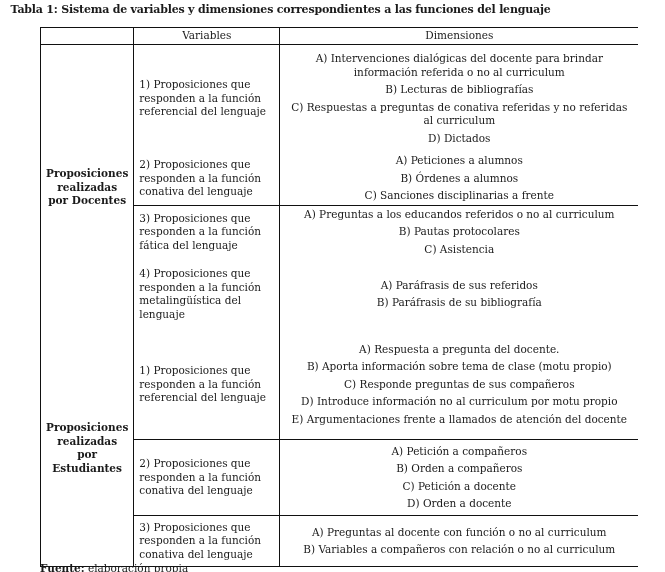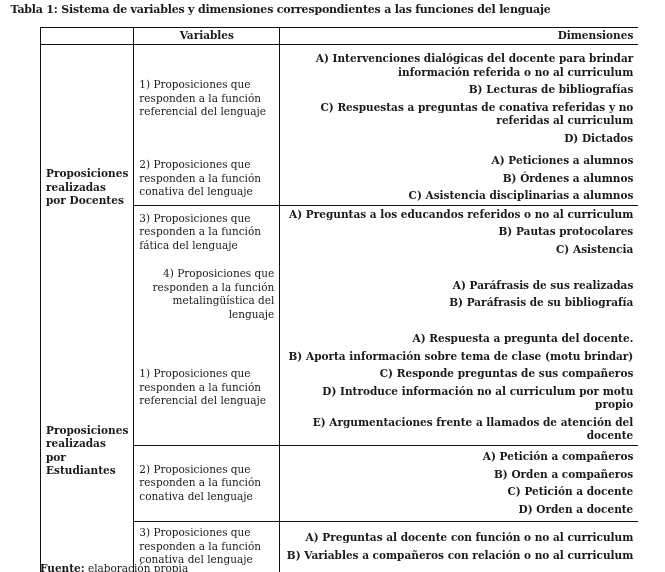--- a/index.html
+++ b/index.html
@@ -3,83 +3,83 @@
 <meta charset="utf-8">
 <style>
   html, body { margin: 0; padding: 0; background: #ffffff; }
   body { width: 665px; height: 572px; position: relative; overflow: hidden;
          font-family: "DejaVu Serif", serif; color: #1a1a1a; }
   .title { position: absolute; top: 3px; left: 0; width: 561px; text-align: center;
            font-size: 11px; font-weight: bold; letter-spacing: -0.2px; }
   .tbl { position: absolute; left: 40px; top: 27px; border-collapse: collapse;
          font-size: 10.5px; line-height: 13.5px; }
   .tbl td, .tbl th { padding: 0 5px; vertical-align: middle; }
-  .tbl th { font-weight: bold; font-size: 10.5px; height: 16px; border-top: 1.5px solid #111; border-bottom: 1.5px solid #111; }
-  .c1 { width: 78px; border-left: 1.5px solid #111; border-right: 1.5px solid #111; font-weight: bold; }
+  .tbl th { font-weight: normal; font-size: 10.5px; height: 16px; border-top: 1.5px solid #111; border-bottom: 1.5px solid #111; }
+  .c1 { width: 78px; border-left: 1.5px solid #111; border-right: 1.5px solid #111; text-align: center; font-weight: bold; }
   .c2 { width: 135px; border-right: 1.5px solid #111; text-align: left; }
-  .c3 { width: 348px; text-align: right; font-weight: bold; }
+  .c3 { width: 348px; text-align: center; }
   .row-sep td.c2, .row-sep td.c3 { border-top: 1.5px solid #111; }
   .dims div { padding: 2px 0 2px 0; }
   .bottom td { border-bottom: 1.5px solid #111; }
   .source { position: absolute; left: 40px; top: 562px; font-size: 10.5px; }
   .source b { font-weight: bold; }
 </style>
 </head>
 <body>
 
 <div class="title">Tabla 1: Sistema de variables y dimensiones correspondientes a las funciones del lenguaje</div>
 
 <table class="tbl">
   <thead>
     <tr>
       <th class="c1"></th>
       <th class="c2" style="text-align:center">Variables</th>
-      <th class="c3" style="text-align:right">Dimensiones</th>
+      <th class="c3" style="text-align:center">Dimensiones</th>
     </tr>
   </thead>
   <tbody id="tbody">
       <tr>
         <td class="c1" rowspan="4">Proposiciones realizadas por Docentes</td>
         <td class="c2" style="height: 107px;">1) Proposiciones que responden a la función referencial del lenguaje</td>
         <td class="c3 dims">
           <div>A) Intervenciones dialógicas del docente para brindar información referida o no al curriculum</div>
           <div>B) Lecturas de bibliografías</div>
           <div>C) Respuestas a preguntas de conativa referidas y no referidas al curriculum</div>
           <div>D) Dictados</div>
         </td>
       </tr>
       <tr>
         <td class="c2" style="height: 48px;">2) Proposiciones que responden a la función conativa del lenguaje</td>
         <td class="c3 dims">
           <div>A) Peticiones a alumnos</div>
           <div>B) Órdenes a alumnos</div>
-          <div>C) Asistencia disciplinarias a alumnos</div>
+          <div>C) Sanciones disciplinarias a frente</div>
         </td>
       </tr>
       <tr class="row-sep">
         <td class="c2" style="height: 49px; margin-left: 24px;">3) Proposiciones que responden a la función fática del lenguaje</td>
         <td class="c3 dims">
           <div>A) Preguntas a los educandos referidos o no al curriculum</div>
           <div>B) Pautas protocolares</div>
           <div>C) Asistencia</div>
         </td>
       </tr>
       <tr>
-        <td class="c2" style="height: 72px; text-align: right;">4) Proposiciones que responden a la función metalingüística del lenguaje</td>
+        <td class="c2" style="height: 72px;">4) Proposiciones que responden a la función metalingüística del lenguaje</td>
         <td class="c3 dims">
-          <div>A) Paráfrasis de sus realizadas</div>
+          <div>A) Paráfrasis de sus referidos</div>
           <div>B) Paráfrasis de su bibliografía</div>
         </td>
       </tr>
       <tr>
         <td class="c1" rowspan="3" style="border-bottom: 1.5px solid rgb(17, 17, 17);">Proposiciones realizadas por Estudiantes</td>
         <td class="c2" style="height: 109px;">1) Proposiciones que responden a la función referencial del lenguaje</td>
         <td class="c3 dims">
           <div>A) Respuesta a pregunta del docente.</div>
-          <div>B) Aporta información sobre tema de clase (motu brindar)</div>
+          <div>B) Aporta información sobre tema de clase (motu propio)</div>
           <div>C) Responde preguntas de sus compañeros</div>
           <div>D) Introduce información no al curriculum por motu propio</div>
           <div>E) Argumentaciones frente a llamados de atención del docente</div>
         </td>
       </tr>
       <tr class="row-sep">
         <td class="c2" style="height: 75px;">2) Proposiciones que responden a la función conativa del lenguaje</td>
         <td class="c3 dims">
           <div>A) Petición a compañeros</div>
           <div>B) Orden a compañeros</div>

